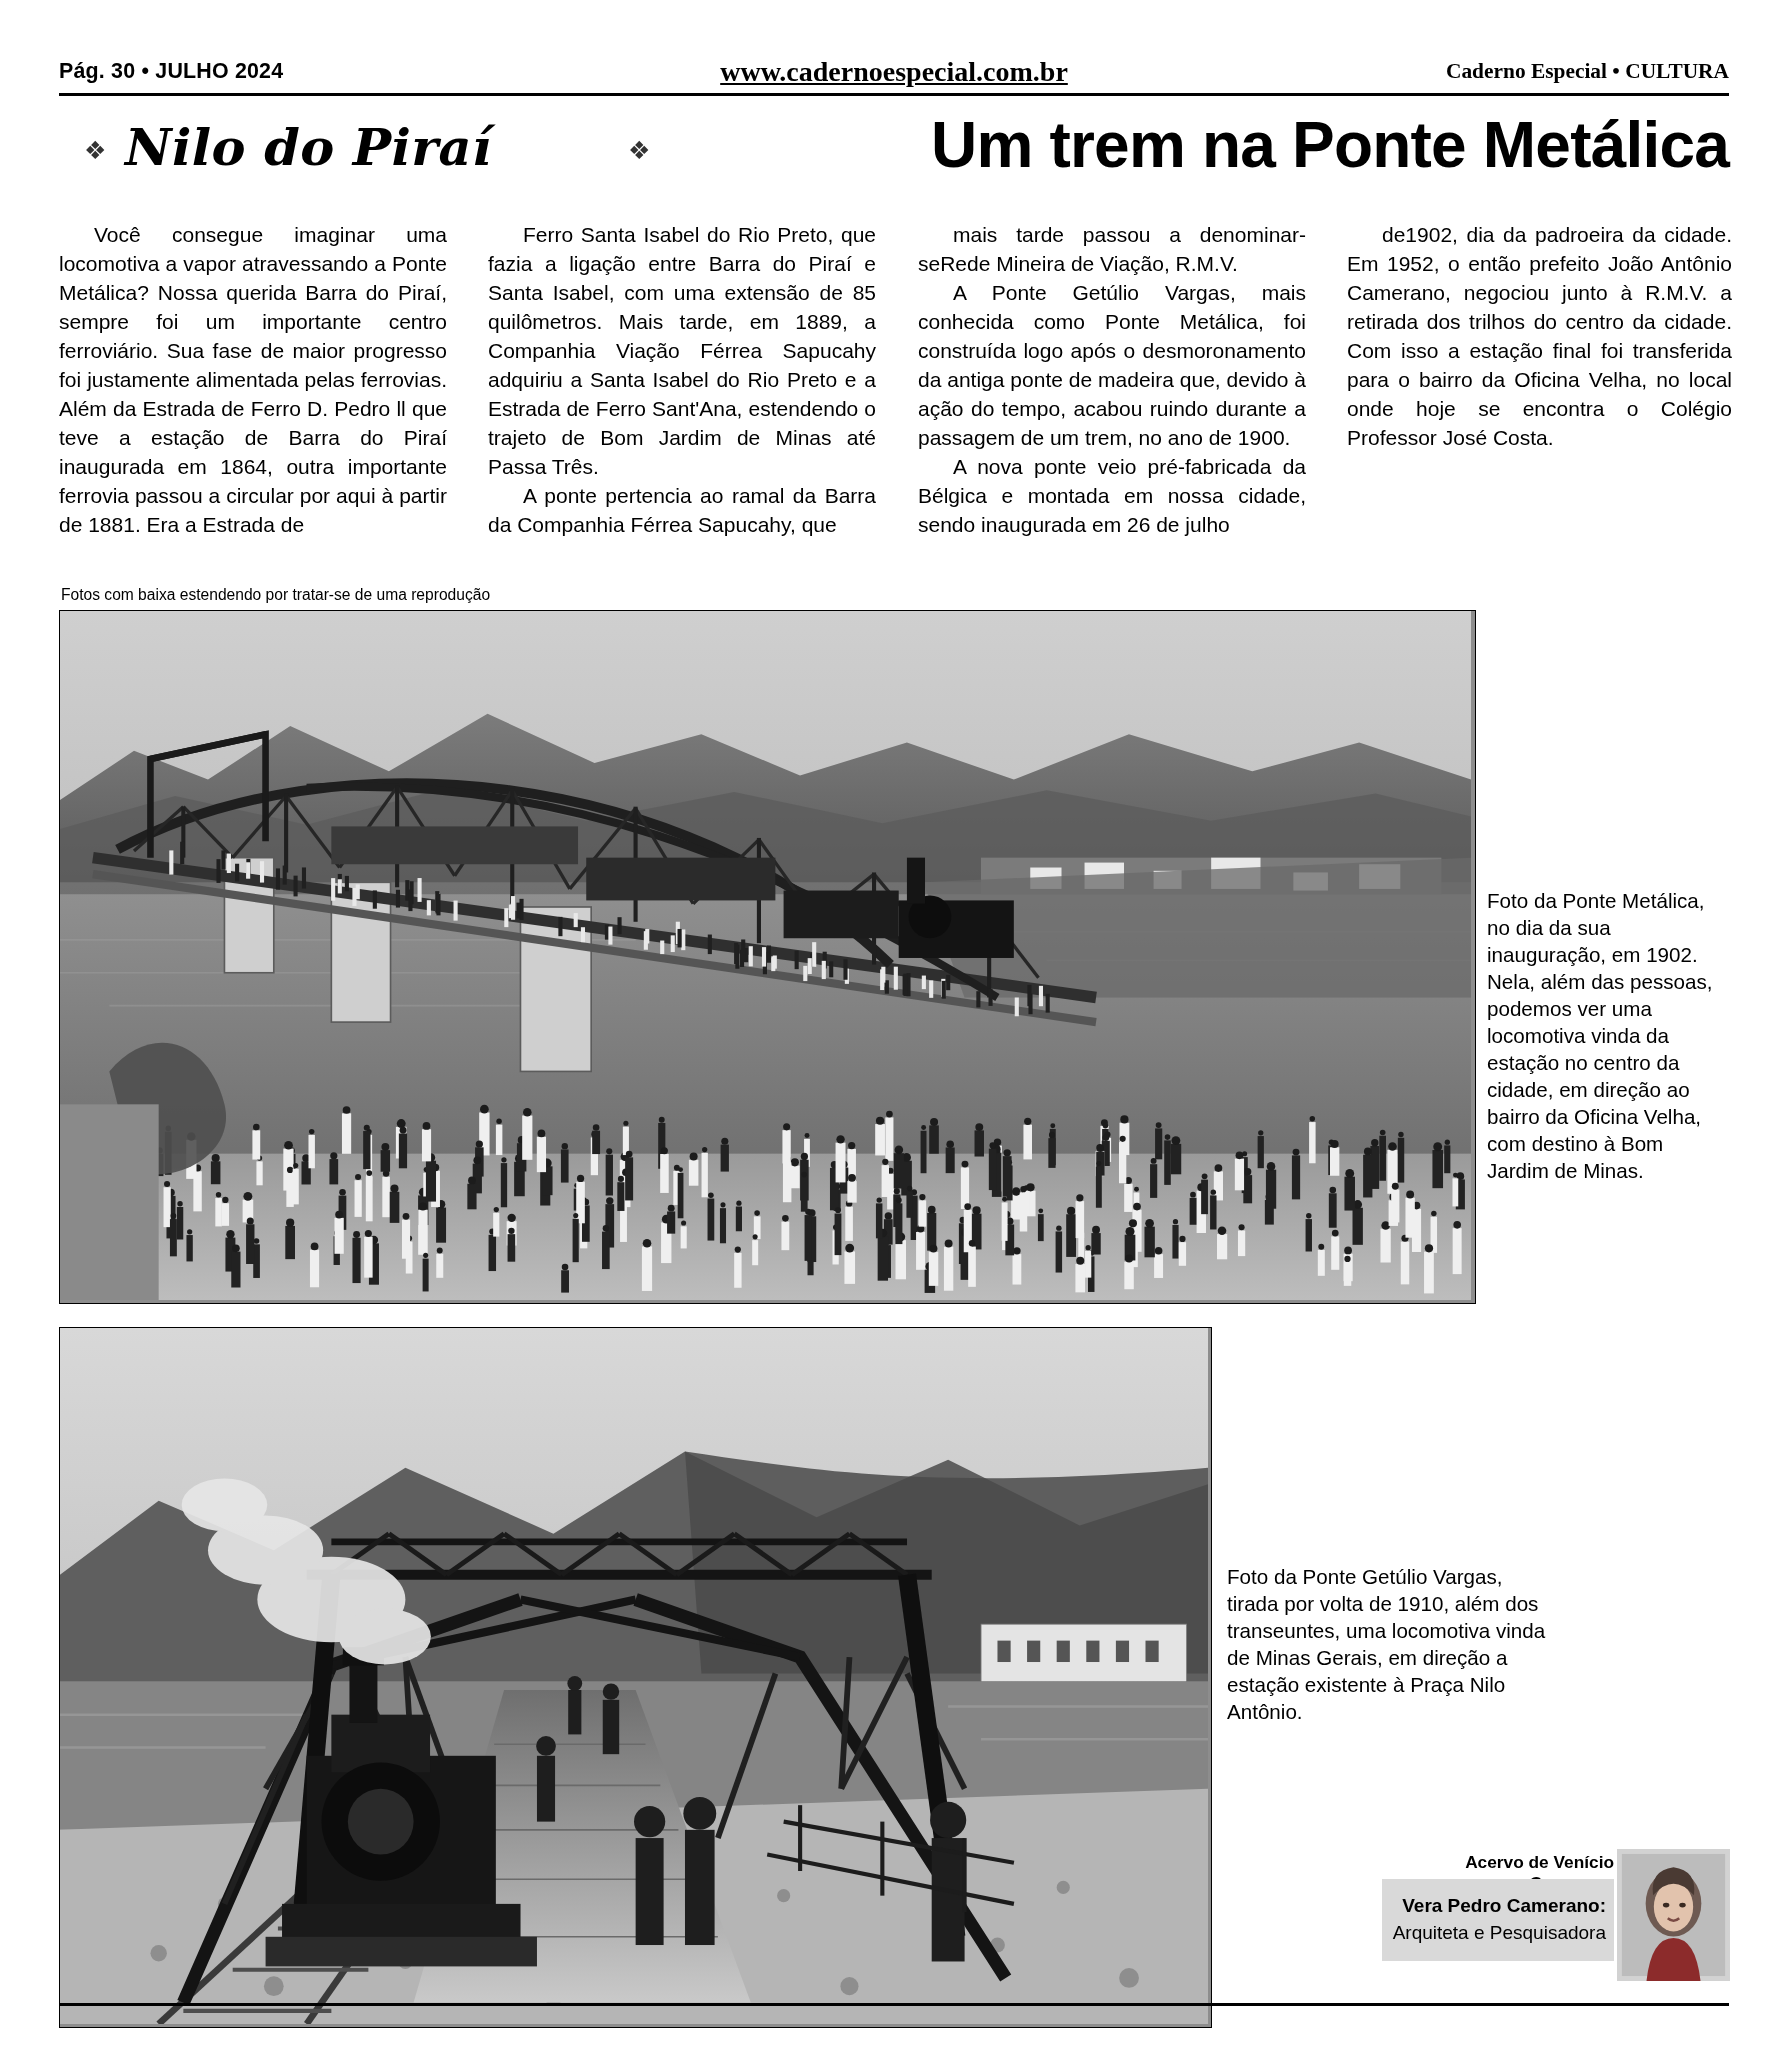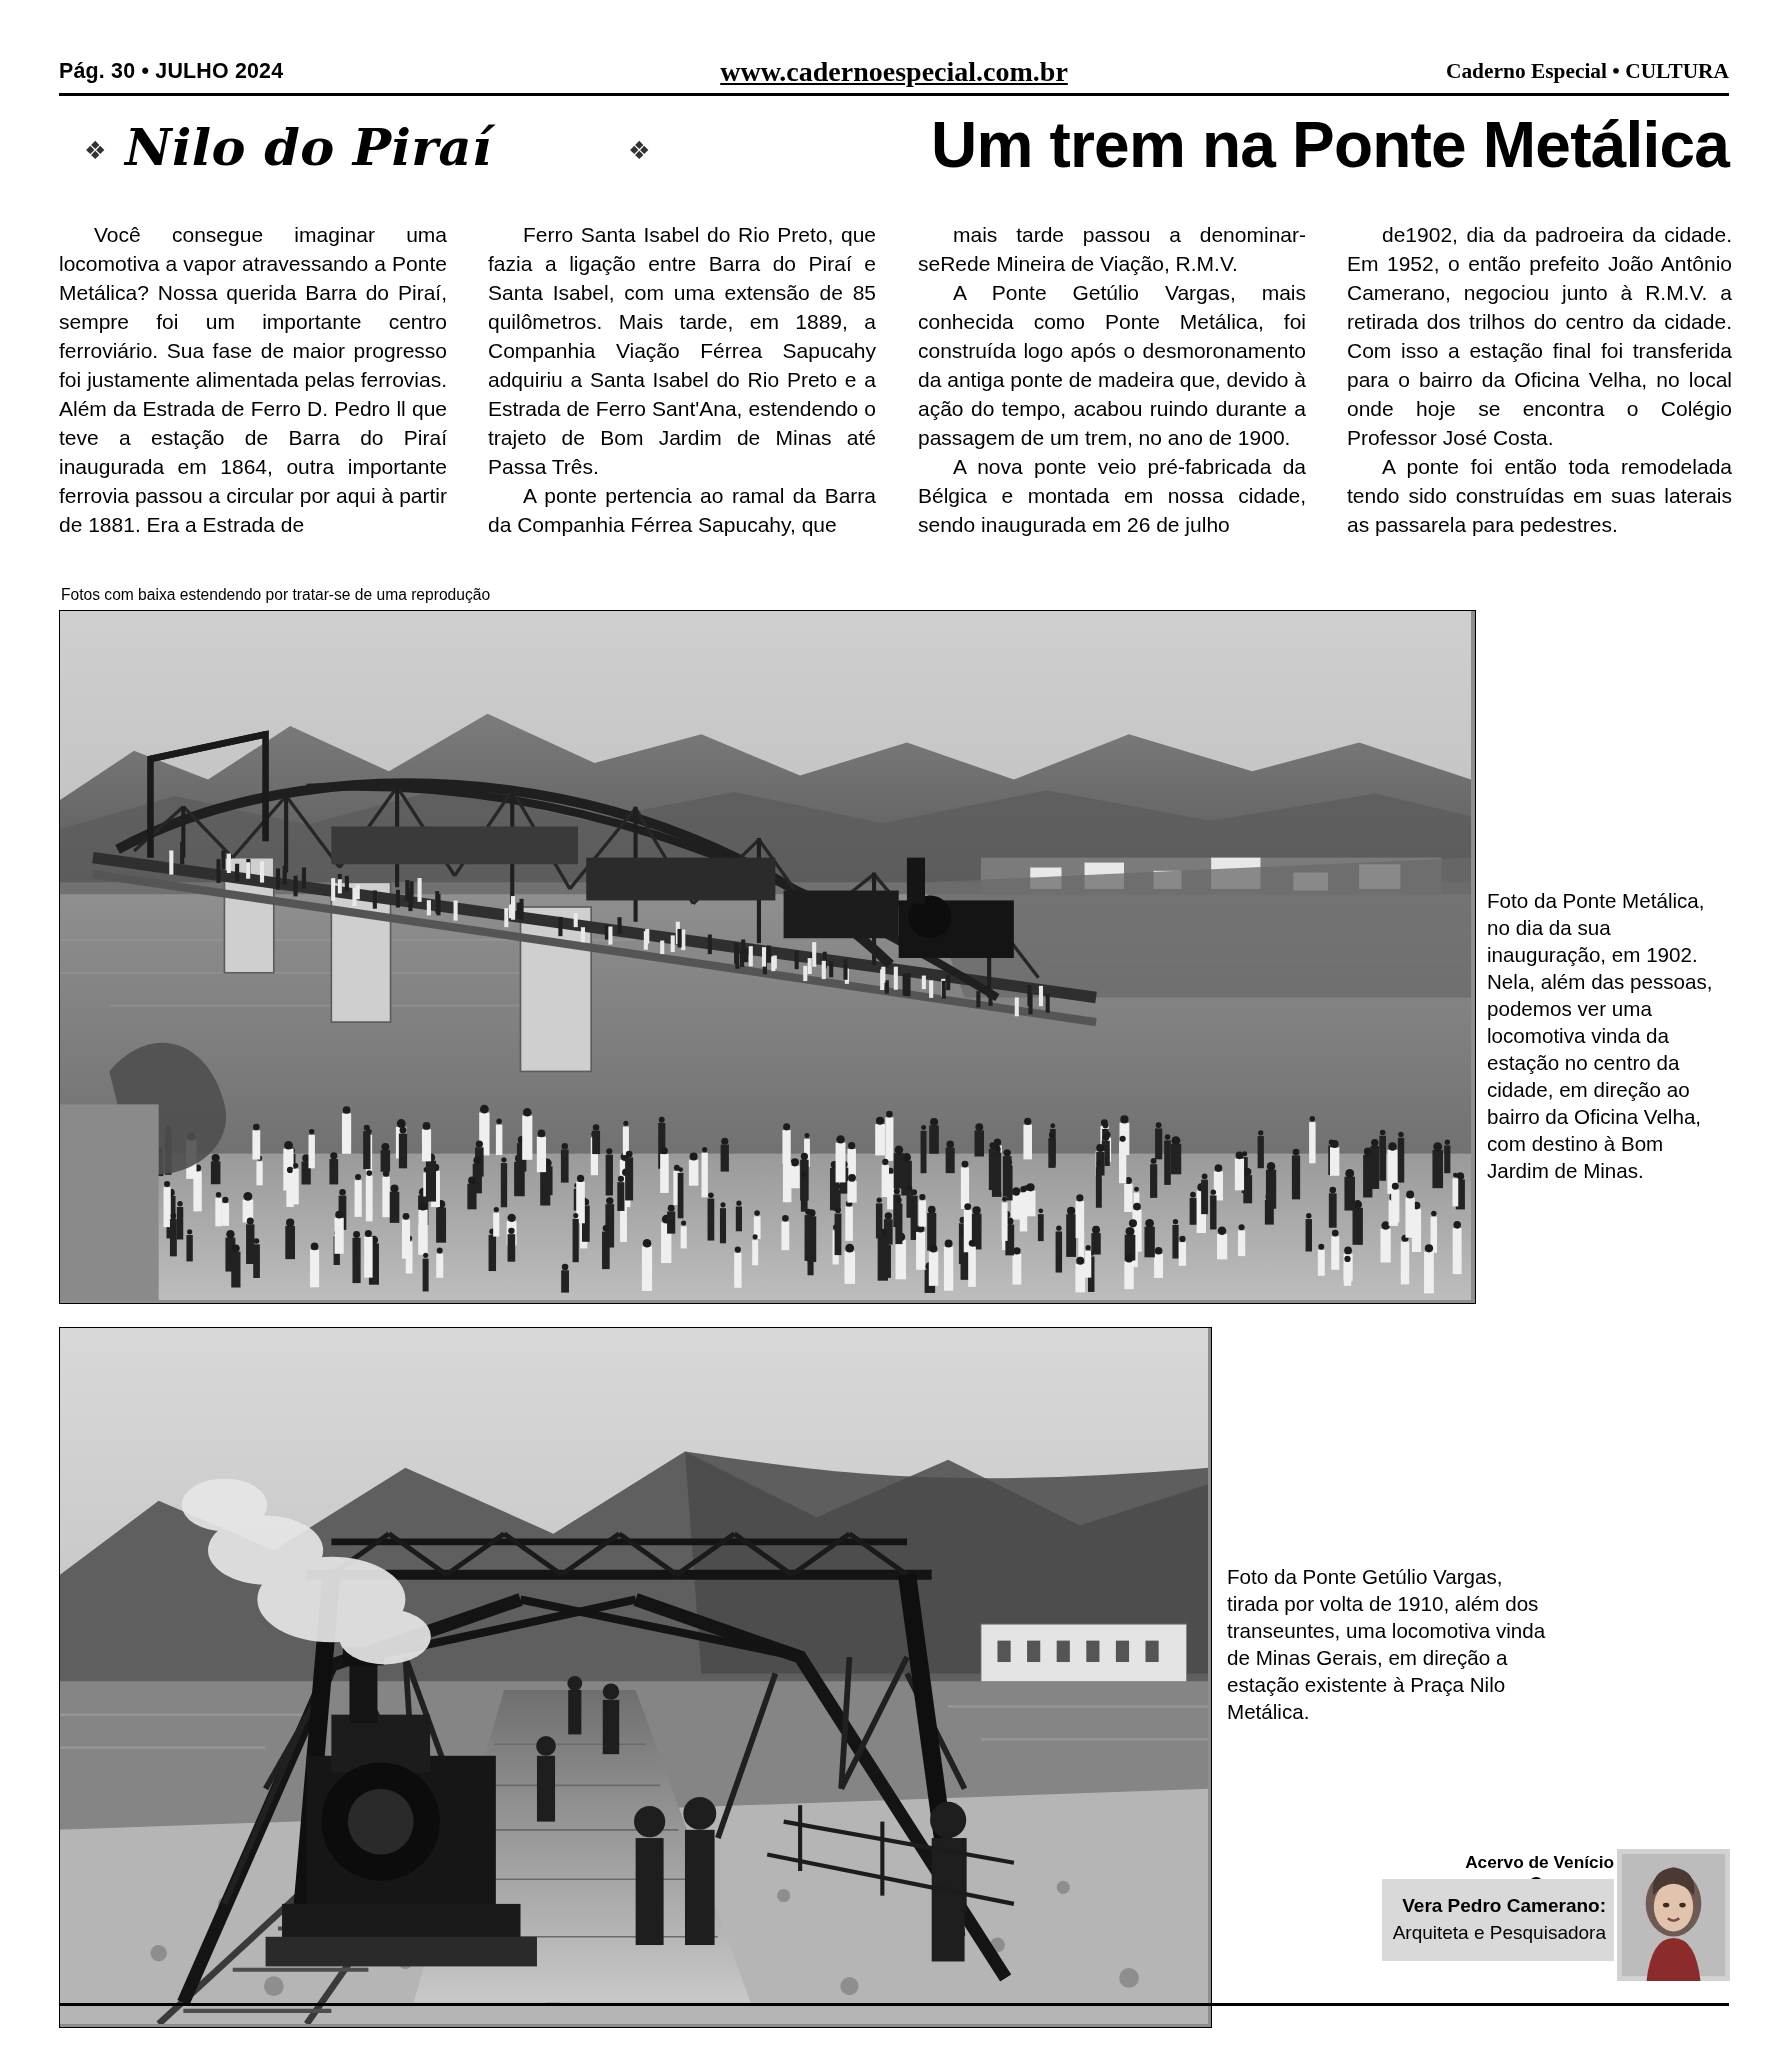--- a/index.html
+++ b/index.html
@@ -247,21 +247,20 @@
       <p>Ferro Santa Isabel do Rio Preto, que fazia a ligação entre Barra do Piraí e Santa Isabel, com uma extensão de 85 quilômetros. Mais tarde, em 1889, a Companhia Viação Férrea Sapucahy adquiriu a Santa Isabel do Rio Preto e a Estrada de Ferro Sant'Ana, estendendo o trajeto de Bom Jardim de Minas até Passa Três.</p>
       <p>A ponte pertencia ao ramal da Barra da Companhia Férrea Sapucahy, que</p>
     </div>
     <div class="col col3">
       <p>mais tarde passou a denominar-seRede Mineira de Viação, R.M.V.</p>
       <p>A Ponte Getúlio Vargas, mais conhecida como Ponte Metálica, foi construída logo após o desmoronamento da antiga ponte de madeira que, devido à ação do tempo, acabou ruindo durante a passagem de um trem, no ano de 1900.</p>
       <p>A nova ponte veio pré-fabricada da Bélgica e montada em nossa cidade, sendo inaugurada em 26 de julho</p>
     </div>
     <div class="col col4">
       <p>de1902, dia da padroeira da cidade. Em 1952, o então prefeito João Antônio Camerano, negociou junto à R.M.V. a retirada dos trilhos do centro da cidade. Com isso a estação final foi transferida para o bairro da Oficina Velha, no local onde hoje se encontra o Colégio Professor José Costa.</p>
-      <p>A ponte foi então toda remodelada tendo sido construídas em suas laterais as passarela para pedestres.</p>
     </div>
   </div>
 
   <div class="photo-note">Fotos com baixa estendendo por tratar-se de uma reprodução</div>
 
   <div class="photo" id="photo1">
     <svg width="1411" height="689" viewBox="0 0 1716 838" preserveAspectRatio="none" aria-hidden="true">
       <defs>
         <linearGradient id="sky1" x1="0" y1="0" x2="0" y2="1">
           <stop offset="0%" stop-color="#cfcfcf"></stop>
@@ -1135,21 +1134,21 @@
       <g stroke="#1c1c1c" stroke-width="5">
         <line x1="860" y1="640" x2="1160" y2="700"></line>
         <line x1="880" y1="600" x2="1160" y2="650"></line>
         <line x1="900" y1="580" x2="900" y2="660"></line>
         <line x1="1000" y1="600" x2="1000" y2="690"></line>
         <line x1="1100" y1="620" x2="1100" y2="710"></line>
       </g>
     </svg>
   </div>
 
-  <div class="cap" id="cap2">Foto da Ponte Getúlio Vargas, tirada por volta de 1910, além dos transeuntes, uma locomotiva vinda de Minas Gerais, em direção a estação existente à Praça Nilo Metálica.</div>
+  <div class="cap" id="cap2">Foto da Ponte Getúlio Vargas, tirada por volta de 1910, além dos transeuntes, uma locomotiva vinda de Minas Gerais, em direção a estação existente à Praça Nilo Antônio.</div>
 
   <div class="credit">
     <div class="acervo">Acervo de Venício Camerano</div>
     <div class="namebox">
       <div class="n1">Vera Pedro Camerano:</div>
       <div class="n2">Arquiteta e Pesquisadora</div>
     </div>
     <div class="portrait">
       <svg width="113" height="132" viewBox="0 0 138 160" preserveAspectRatio="none" aria-hidden="true">
         <rect width="138" height="160" fill="#d2d2d2"></rect>

